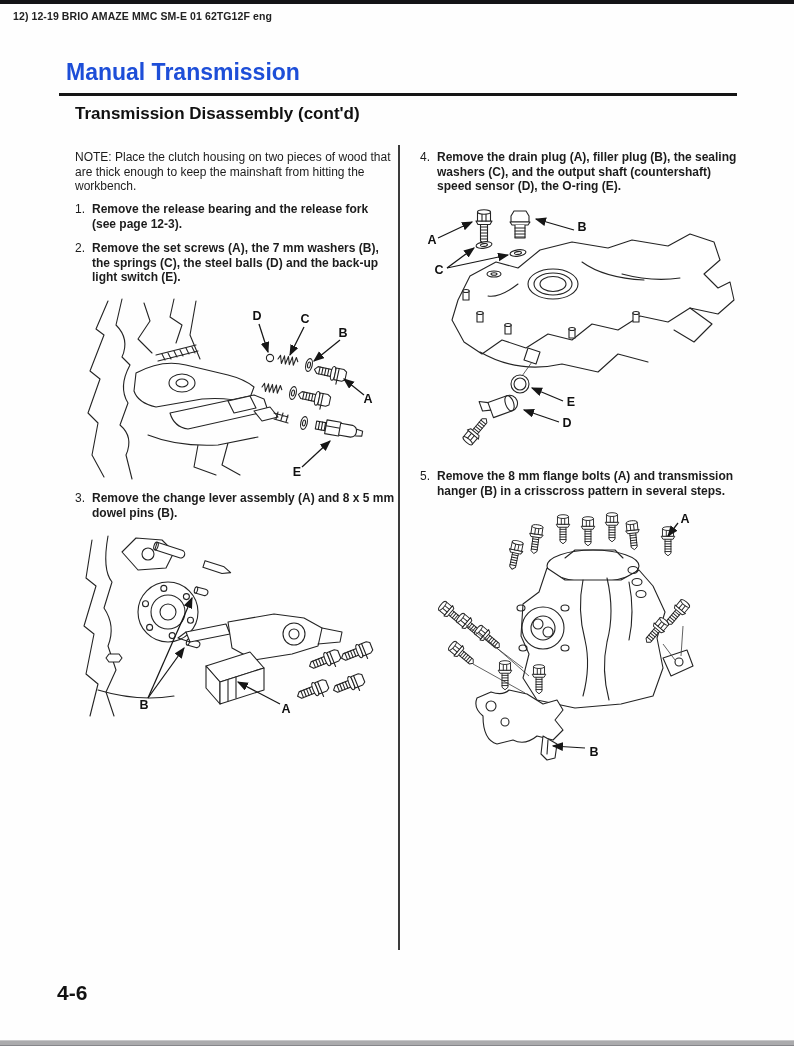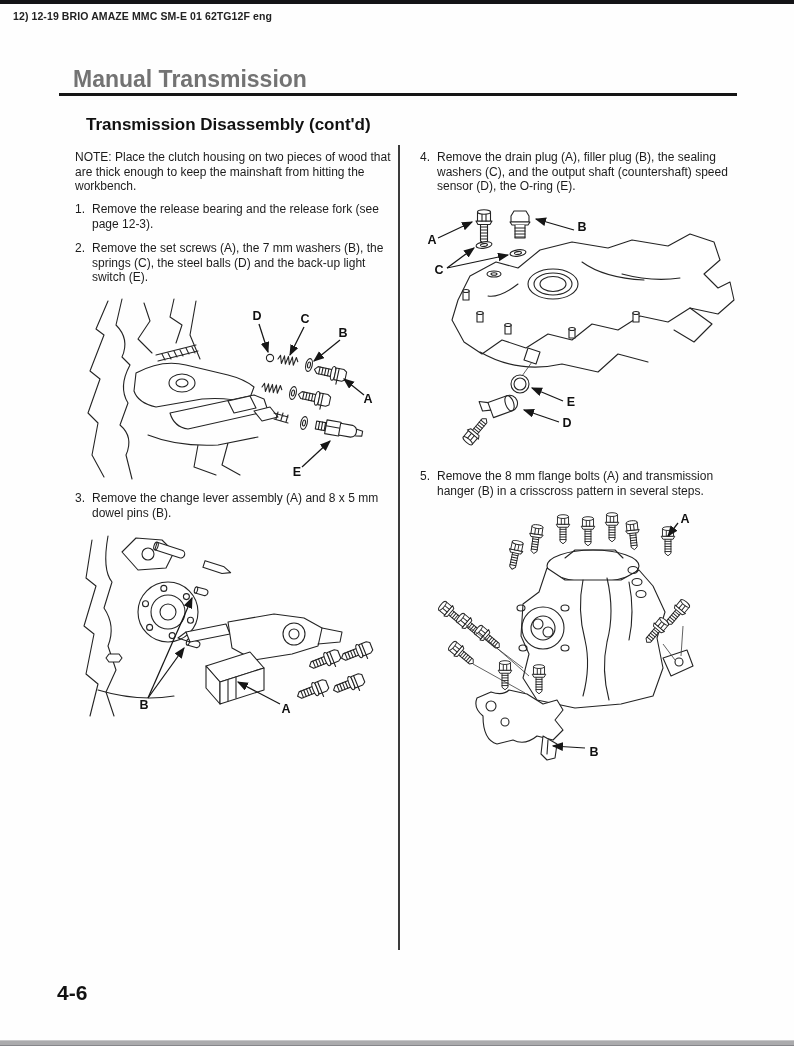--- a/index.html
+++ b/index.html
@@ -1,30 +1,30 @@
 <!DOCTYPE html>
 <html><head>
 <meta charset="utf-8">
 <style>
   html,body{margin:0;padding:0;background:#e8e8e8;}
   .page{position:relative;width:794px;height:1046px;background:#fefefe;
         font-family:"Liberation Sans",sans-serif;color:#1c1c1c;overflow:hidden;margin:0 auto;}
   .topbar{position:absolute;left:0;top:0;width:794px;height:4px;background:#141416;}
   .doc-ref{position:absolute;left:13px;top:10px;font-size:10.5px;font-weight:600;letter-spacing:.1px;color:#222;}
-  .title{position:absolute;left:57px;top:50px;font-size:23px;font-weight:bold;color:#737373;margin:16px;}
+  .title{position:absolute;left:57px;top:50px;font-size:23px;font-weight:bold;color:#1d4ed8;margin:9px;}
   .title-rule{position:absolute;left:59px;top:93px;width:678px;height:3px;background:#151515;}
-  .section-heading{position:absolute;left:75px;top:104px;font-size:17px;font-weight:bold;color:#111;margin:11px;}
+  .section-heading{position:absolute;left:75px;top:104px;font-size:17px;font-weight:bold;color:#111;margin:0;}
   .col-divider{position:absolute;left:398px;top:145px;width:2px;height:805px;background:#3c3c3c;}
   .col{position:absolute;top:150px;font-size:12px;line-height:1.22;}
   .col.left{left:75px;width:320px;}
   .col.right{left:420px;width:324px;}
   .note{margin:0 0 8px 0;width:318px;}
   .step{display:flex;margin:0 0 10px 0;}
   .step-num{flex:none;width:17px;font-size:12px;}
-  .step-text{flex:1;width:300px;}
+  .step-text{flex:1;width:300px;font-weight:bold;}
   .figure{position:relative;}
   .figure svg{position:absolute;left:0;top:0;}
   .fig1{width:320px;height:190px;margin:4px 0 6px 3px;}
   .fig2{width:320px;height:202px;margin:8px 0 0 3px;}
   .fig3{width:330px;height:255px;margin:6px 0 10px 2px;}
   .fig4{width:330px;height:272px;margin:6px 0 0 5px;}
   .plabel{position:absolute;font-size:12.5px;font-weight:bold;color:#101010;transform:translate(-50%,-50%);}
   .page-number{position:absolute;left:57px;top:981px;font-size:21px;font-weight:bold;color:#111;}
   .bottombar{position:absolute;left:0;bottom:0;width:794px;height:6px;background:#ababad;
              border-top:1px solid #c7c7c9;border-bottom:1px solid #86868a;box-sizing:border-box;}

